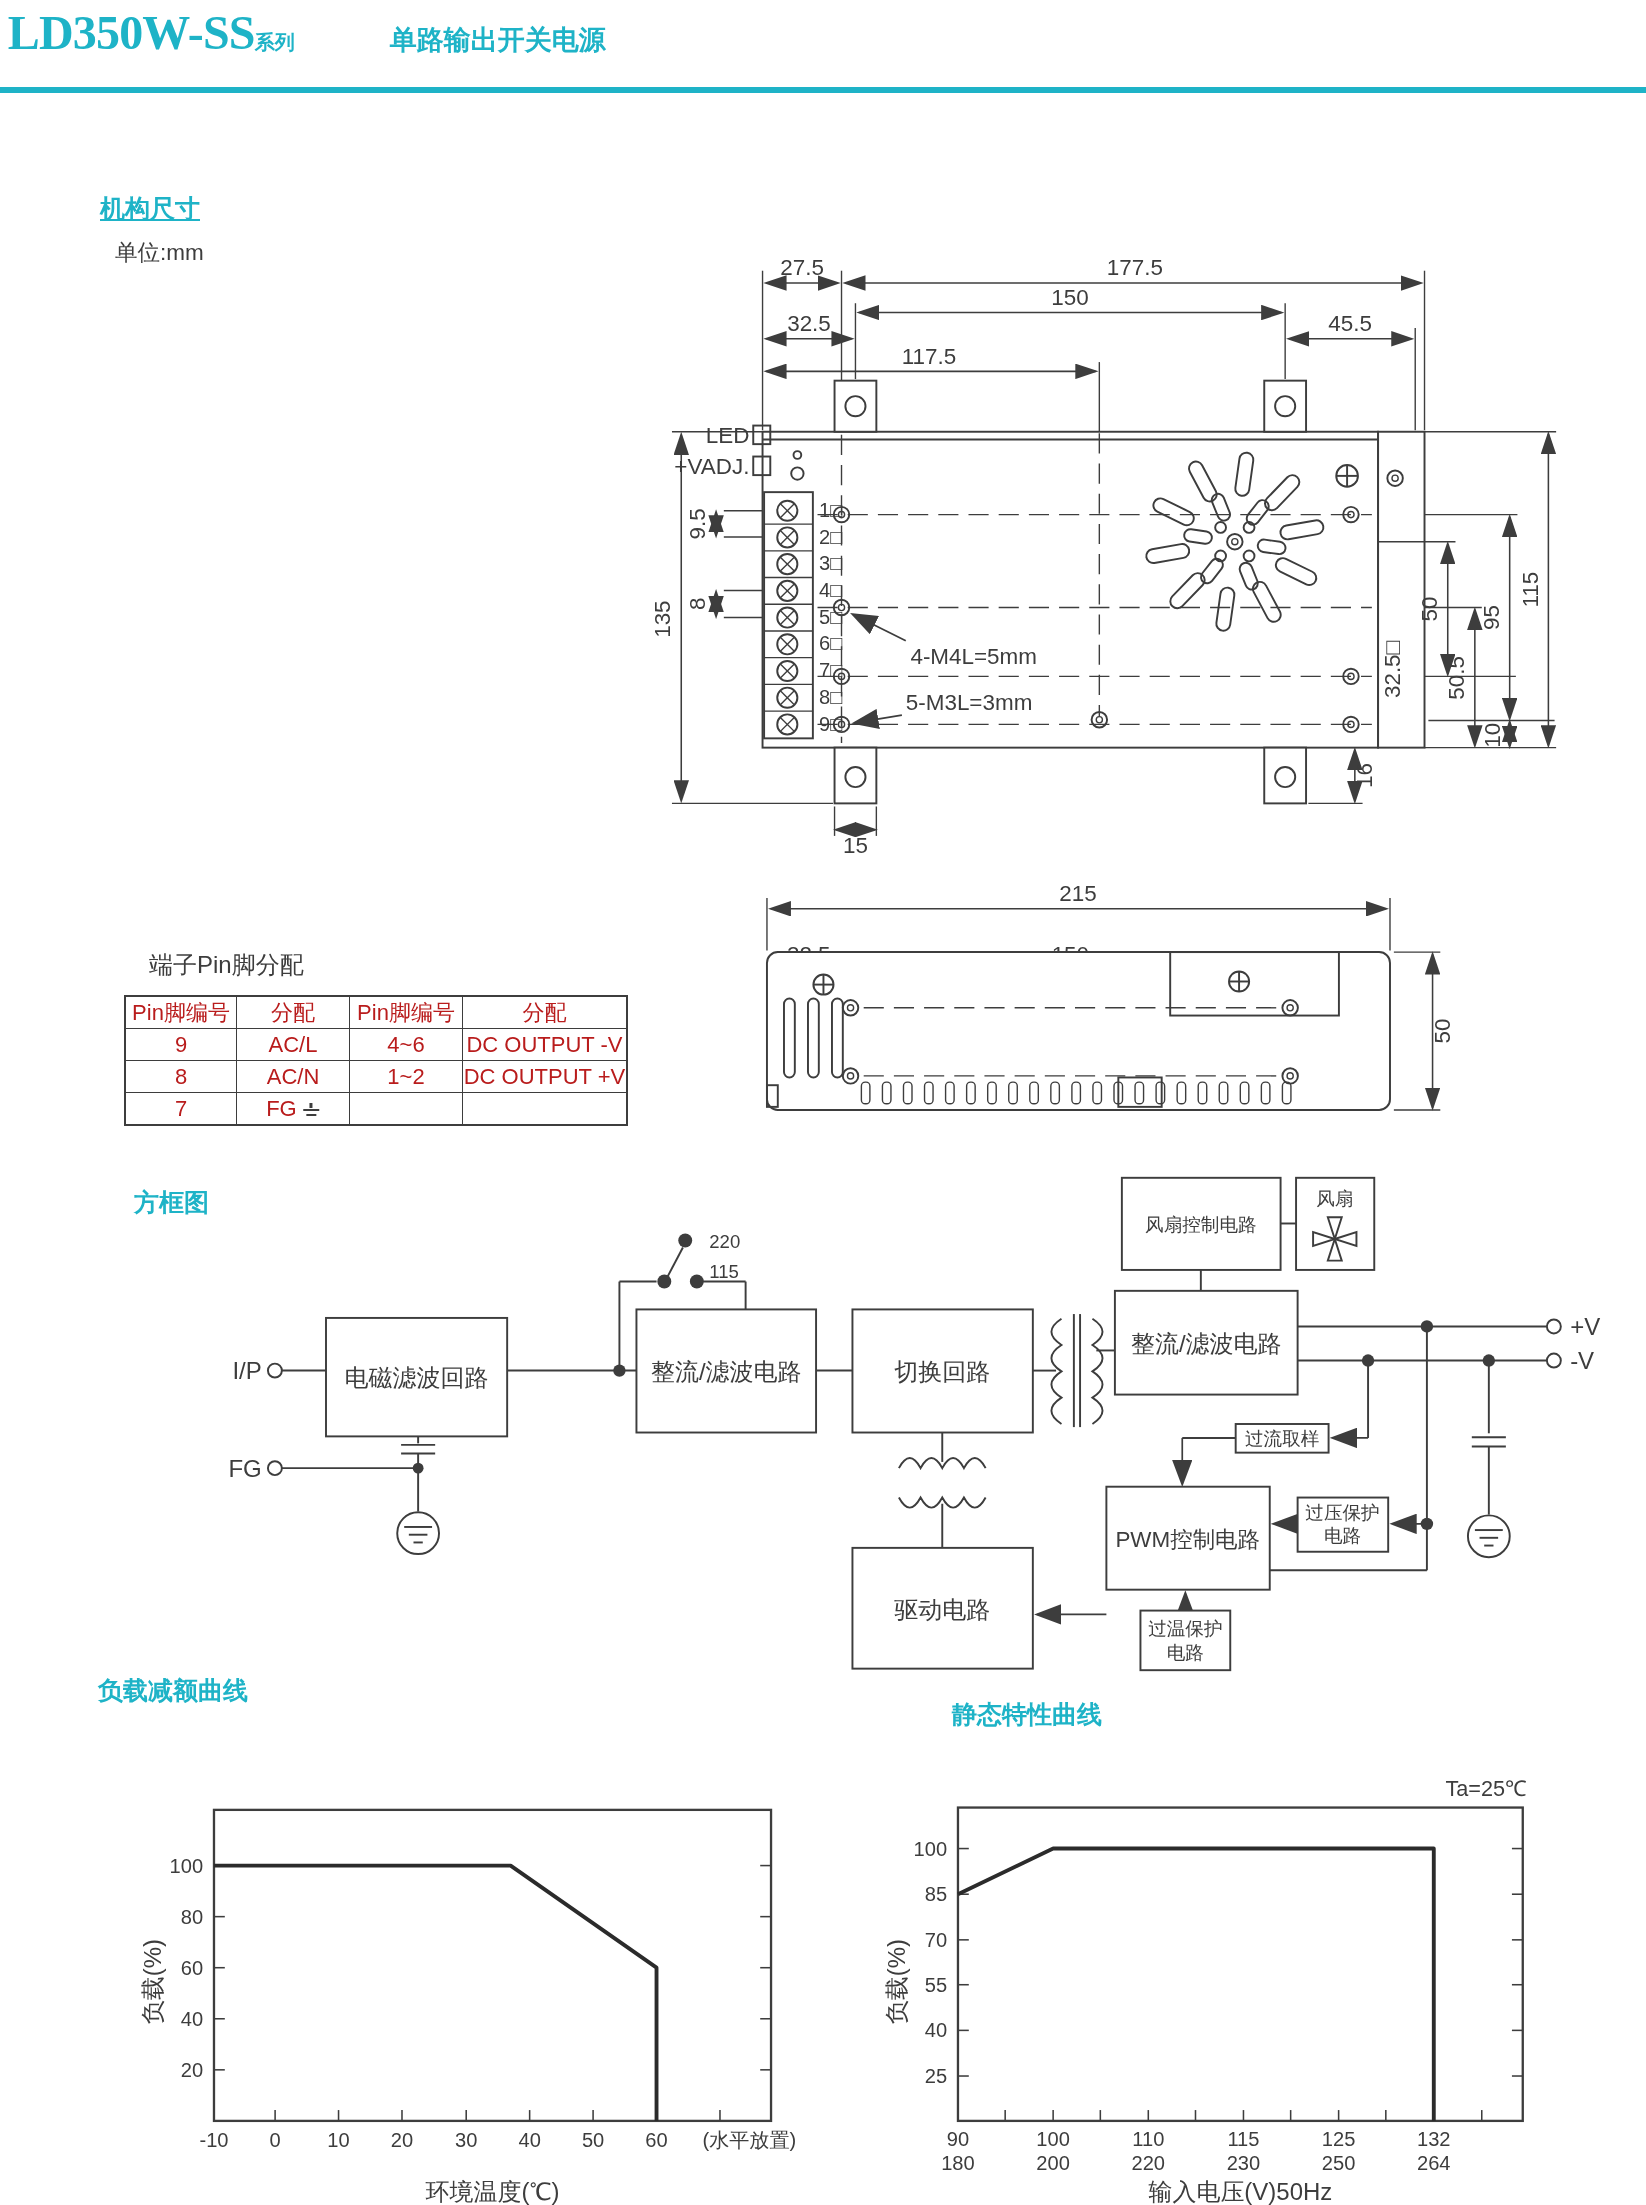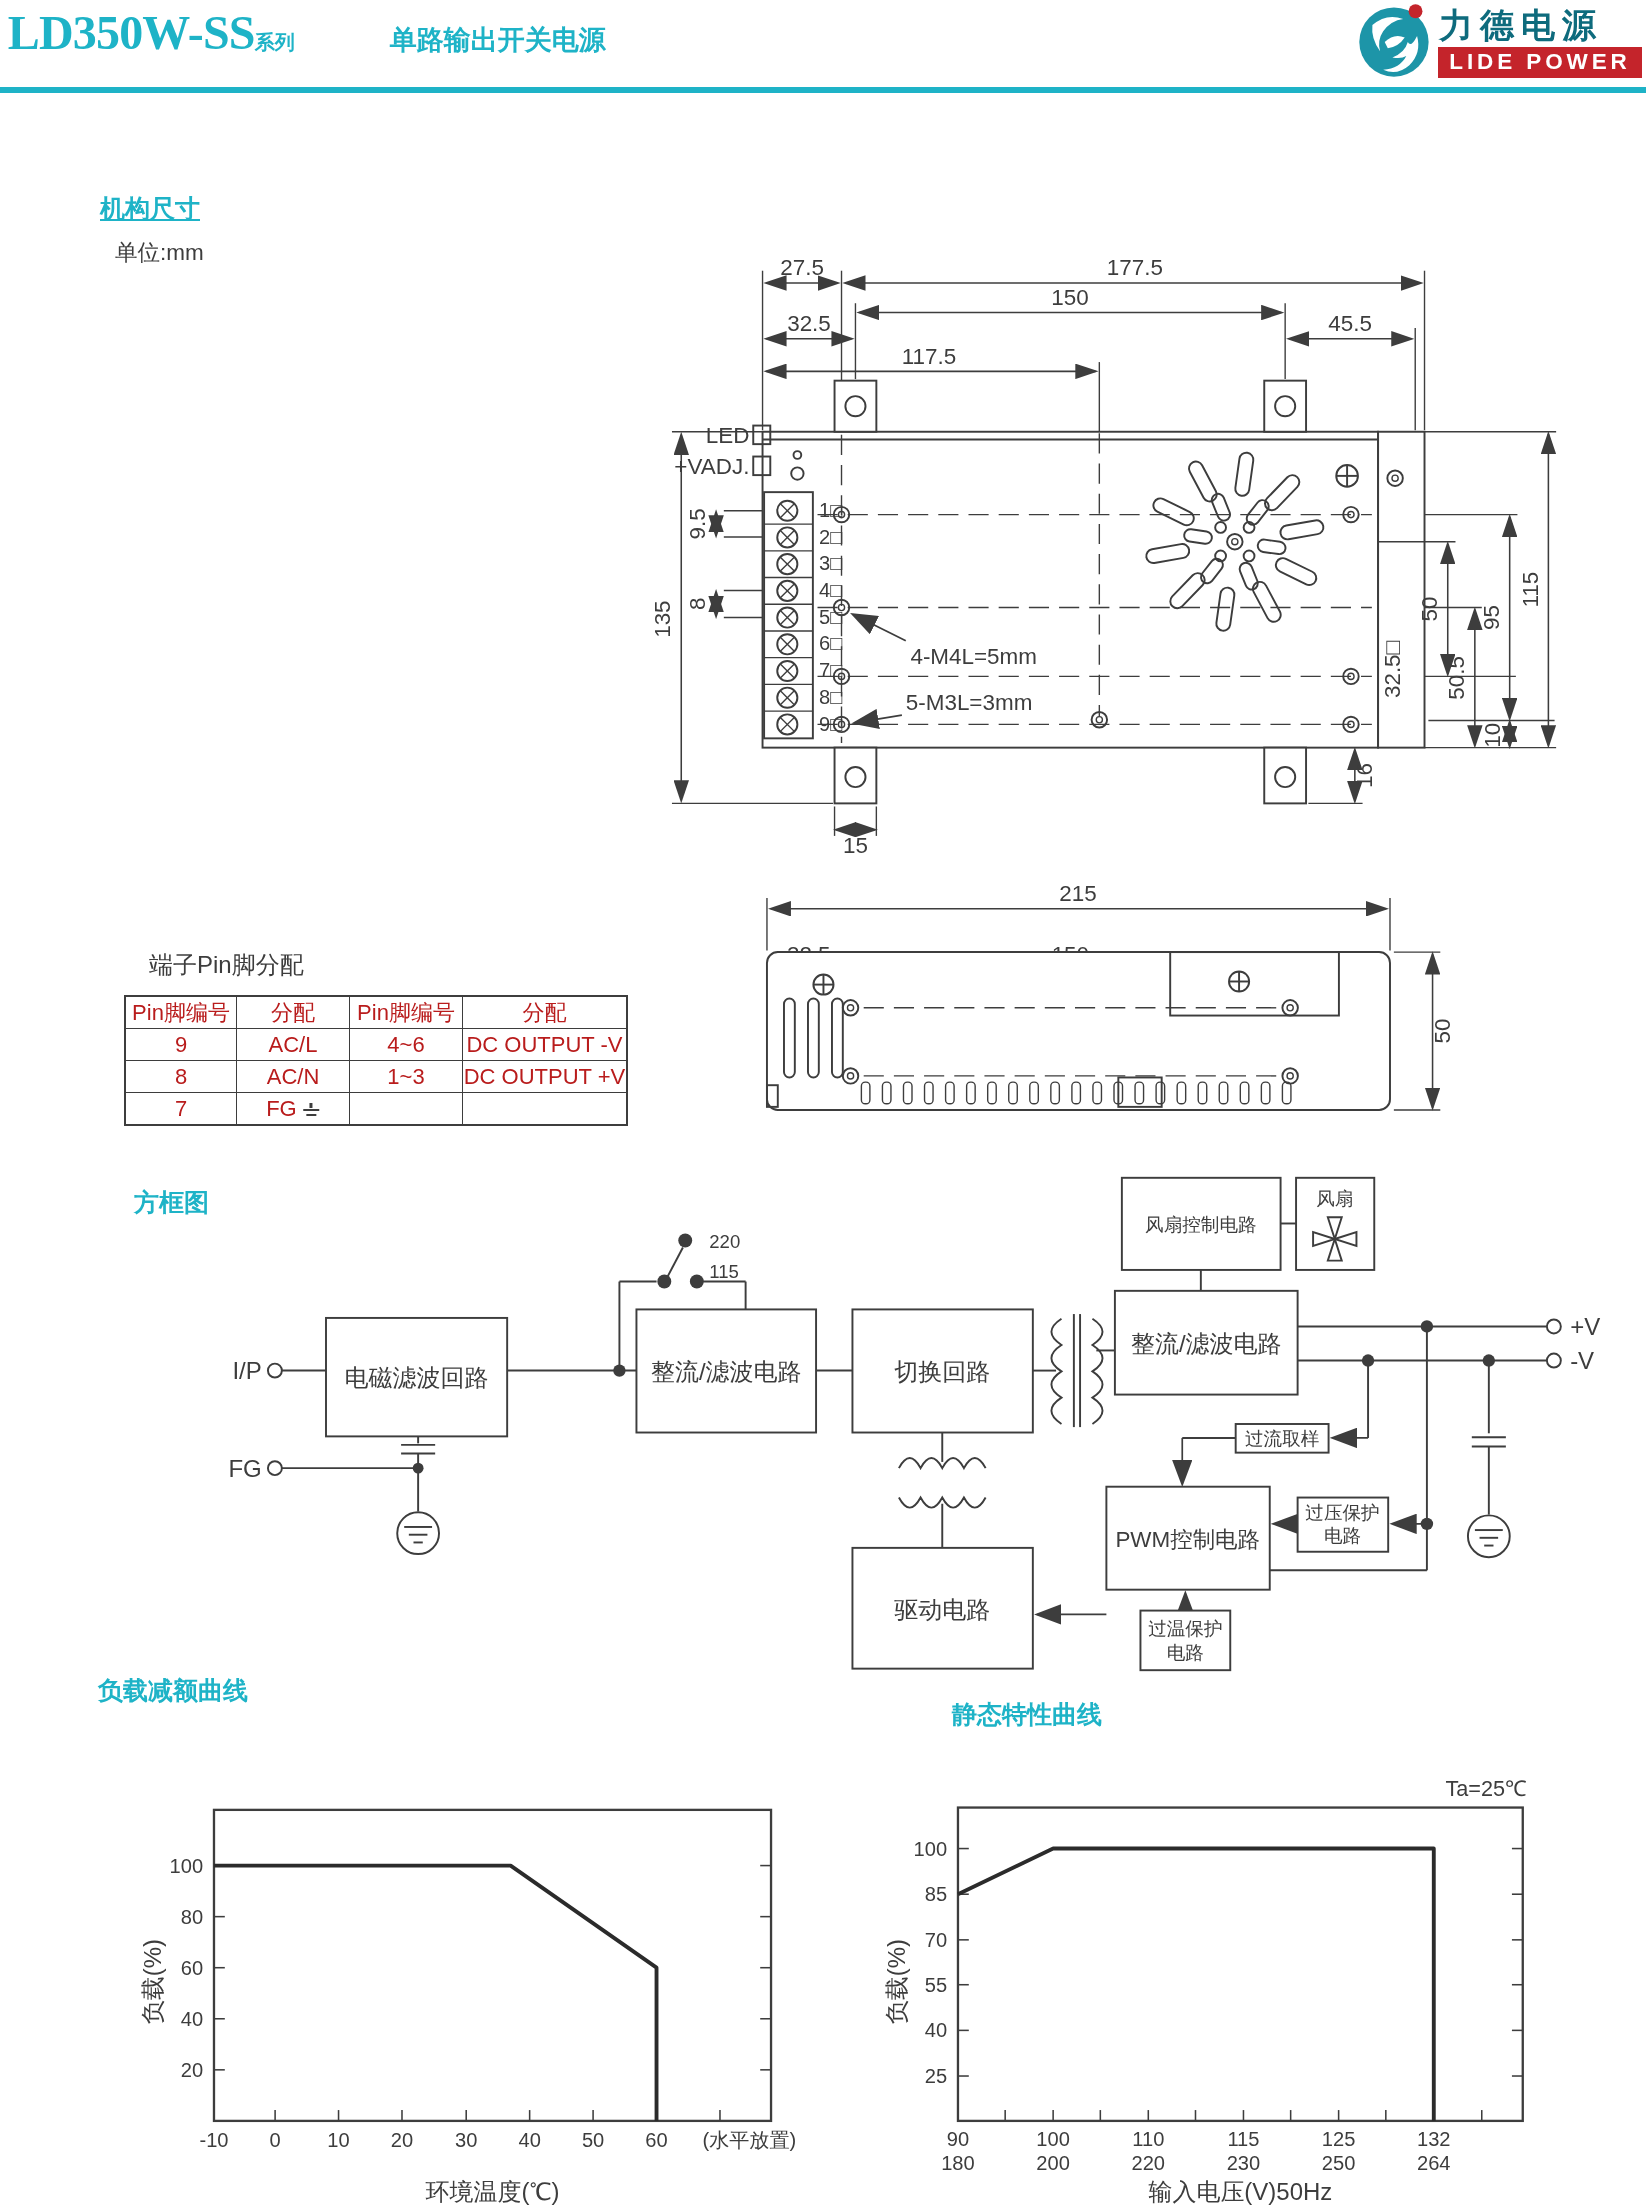--- a/index.html
+++ b/index.html
@@ -55,31 +55,20 @@
 
 <div class="page">
 
   <div class="title-row">
     <span class="model">LD350W-SS</span>
       <span class="series">系列</span>
       <span class="subtitle">单路输出开关电源</span>
   </div>
   <div class="rule"></div>
 
-  <div class="logo">
-    <svg width="77" height="77" viewBox="0 0 100 100" style="left:0;top:0;">
-      <circle cx="48" cy="52" r="45" fill="#1d95a8"></circle>
-      <path d="M20,30 Q38,14 60,22 Q44,24 34,38 Q26,50 30,64 Q18,48 20,30Z" fill="#ffffff"></path>
-      <path d="M78,44 Q84,66 68,82 Q52,96 34,88 Q56,86 64,70 Q58,74 46,72 Q62,66 66,52 Q70,60 78,44Z" fill="#ffffff"></path>
-      <path d="M36,52 Q48,40 62,46 Q54,58 40,60 Z" fill="#ffffff"></path>
-      <circle cx="76" cy="12" r="9" fill="#c4242b"></circle>
-    </svg>
-    <div class="logo-cn">力德电源</div>
-    <div class="logo-en">LIDE POWER</div>
-  </div>
 
   <div class="sec" style="left:100px;top:192px;text-decoration:underline;">机构尺寸</div>
   <div class="sub" style="left:115px;top:237px;">单位:mm</div>
   <div class="sub" style="left:125px;top:949px;font-size:24px;margin-left:24px;">端子Pin脚分配</div>
   <div class="sec" style="left:98px;top:1186px;margin-left:36px;">方框图</div>
   <div class="sec" style="left:98px;top:1674px;">负载减额曲线</div>
   <div class="sec" style="left:952px;top:1674px;margin-top:24px;">静态特性曲线</div>
 
   <svg style="left:650px;top:232px;" width="997" height="631" viewBox="840 300 1287 815">
     <defs>
@@ -389,21 +378,21 @@
     </tr>
     <tr>
       <td>9</td>
       <td>AC/L</td>
       <td>4~6</td>
       <td>DC OUTPUT -V</td>
     </tr>
     <tr>
       <td>8</td>
       <td>AC/N</td>
-      <td>1~3</td>
+      <td>1~2</td>
       <td>DC OUTPUT +V</td>
     </tr>
     <tr>
       <td>7</td>
       <td><span>FG</span><span class="gicon"><i></i><i></i><i></i></span></td>
       <td></td>
       <td></td>
     </tr>
   </tbody>
     </table>

